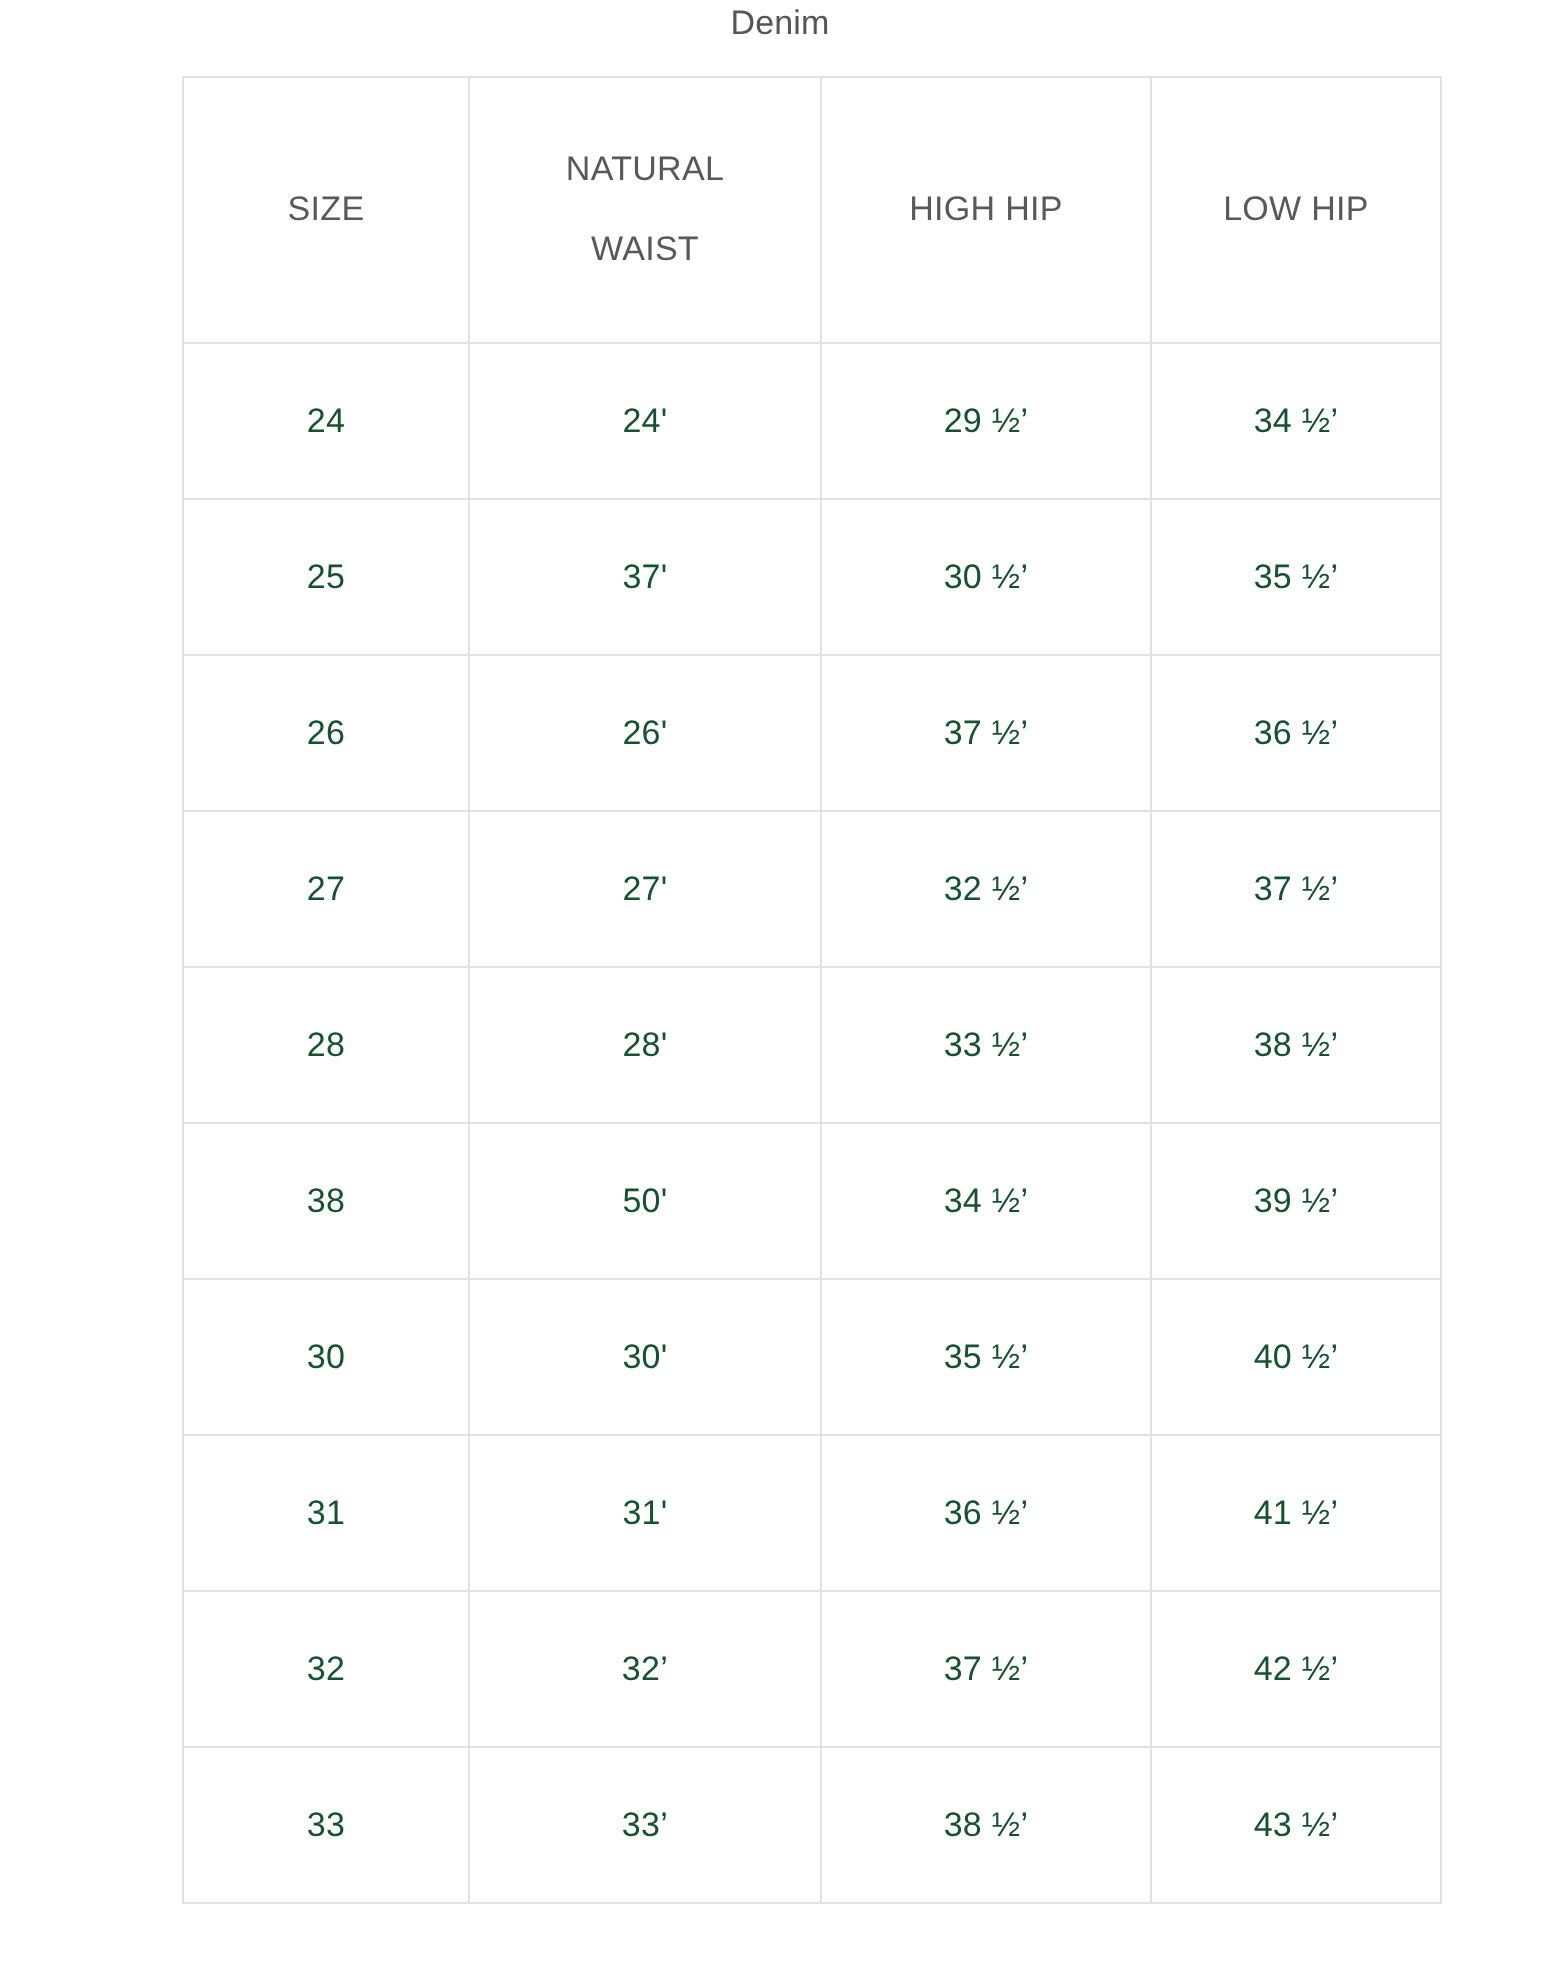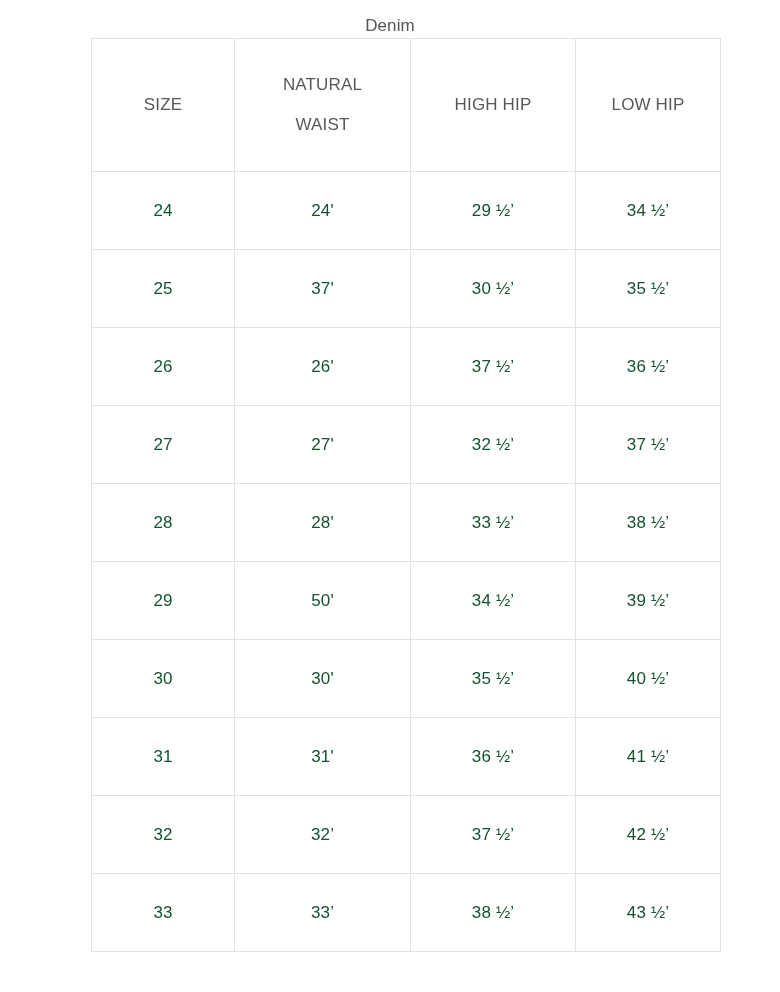--- a/index.html
+++ b/index.html
@@ -21,21 +21,21 @@
   .page {
     position: relative;
     width: 780px;
     height: 992px;
     box-sizing: border-box;
   }
 
   
   .chart-title {
     position: absolute;
-    top: 14px;
+    top: 0;
     left: 0;
     width: 780px;
     text-align: center;
     font-size: 17px;
     line-height: 24px;
     color: #565656;
     font-weight: 400;
     letter-spacing: 0.1px;
   }
 
@@ -148,21 +148,21 @@
             <td>32 ½’</td>
             <td>37 ½’</td>
           </tr>
           <tr>
             <td>28</td>
             <td>28'</td>
             <td>33 ½’</td>
             <td>38 ½’</td>
           </tr>
           <tr>
-            <td>29</td>
+            <td>38</td>
             <td>50'</td>
             <td>34 ½’</td>
             <td>39 ½’</td>
           </tr>
           <tr>
             <td>30</td>
             <td>30'</td>
             <td>35 ½’</td>
             <td>40 ½’</td>
           </tr>

